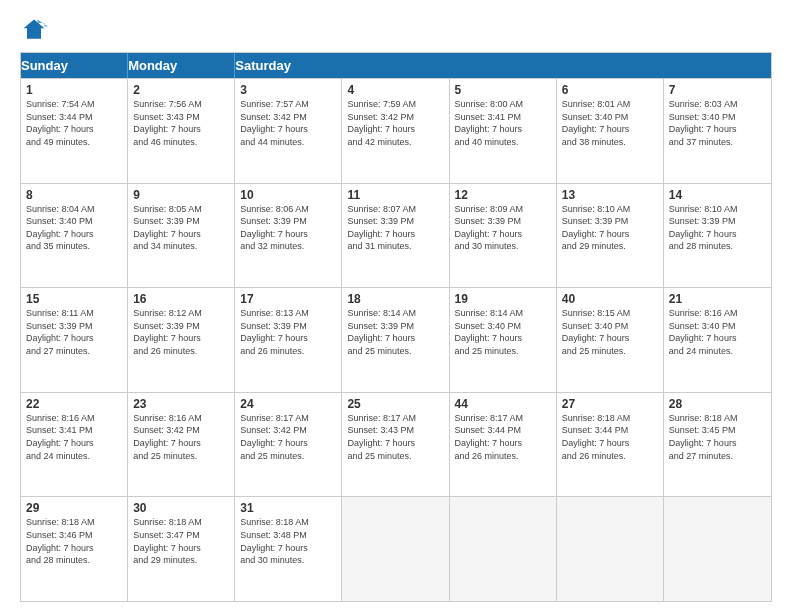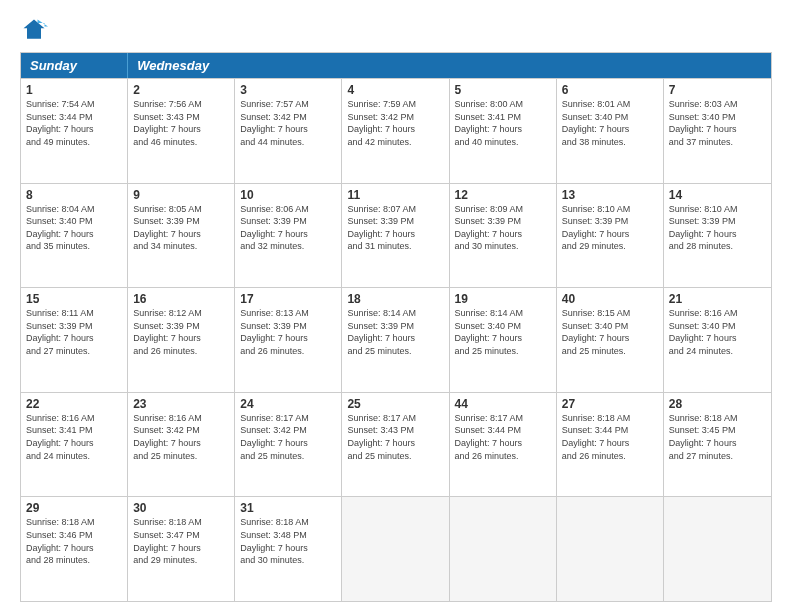--- a/index.html
+++ b/index.html
@@ -54,24 +54,23 @@
     }
     .cal-header-row {
       display: grid;
       grid-template-columns: repeat(7, 1fr);
       background: #1a6faf;
     }
     .cal-header-cell {
       color: #fff;
       font-size: 13px;
       font-weight: bold;
-      padding: 5px 9px;
+      padding: 5px 0;
       border-right: 1px solid #4a9fd4;
       text-align: left;
-      font-style: italic;
     }
     .cal-header-cell:last-child { border-right: none; }
     .cal-body {
       flex: 1;
       display: flex;
       flex-direction: column;
     }
     .cal-week {
       flex: 1;
       display: grid;
@@ -118,21 +117,22 @@
     </div>
     <div class="title-block">
       <div class="month-title"></div>
       <div class="subtitle"></div>
     </div>
   </div>
 
   <div class="calendar">
     <div class="cal-header-row">
     <div class="cal-header-cell">Sunday</div>
-        <div class="cal-header-cell">Wednesday</div>
+        <div class="cal-header-cell">Monday</div>
+        <div class="cal-header-cell">Saturday</div>
       </div>
     <div class="cal-body">
     <div class="cal-week">
           <div class="cal-cell">
             <span class="day-num">1</span>
             <div class="day-info">Sunrise: 7:54 AM<br>Sunset: 3:44 PM<br>Daylight: 7 hours<br>and 49 minutes.</div>
           </div>
           <div class="cal-cell">
             <span class="day-num">2</span>
             <div class="day-info">Sunrise: 7:56 AM<br>Sunset: 3:43 PM<br>Daylight: 7 hours<br>and 46 minutes.</div>

